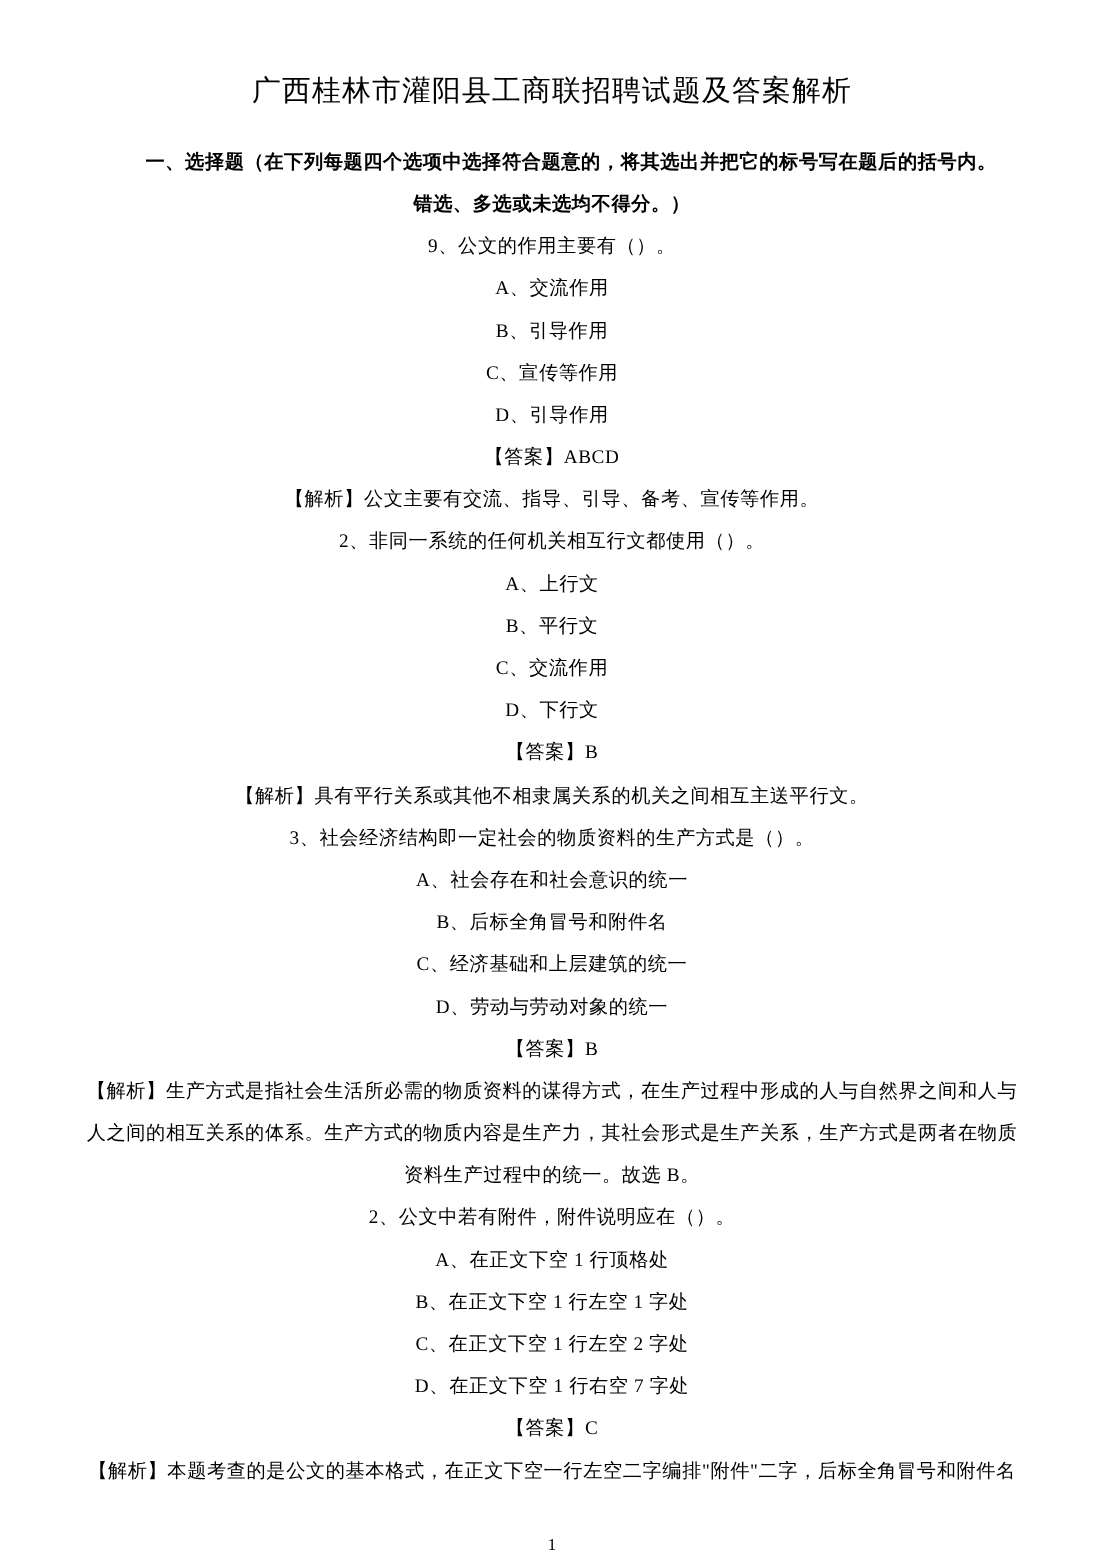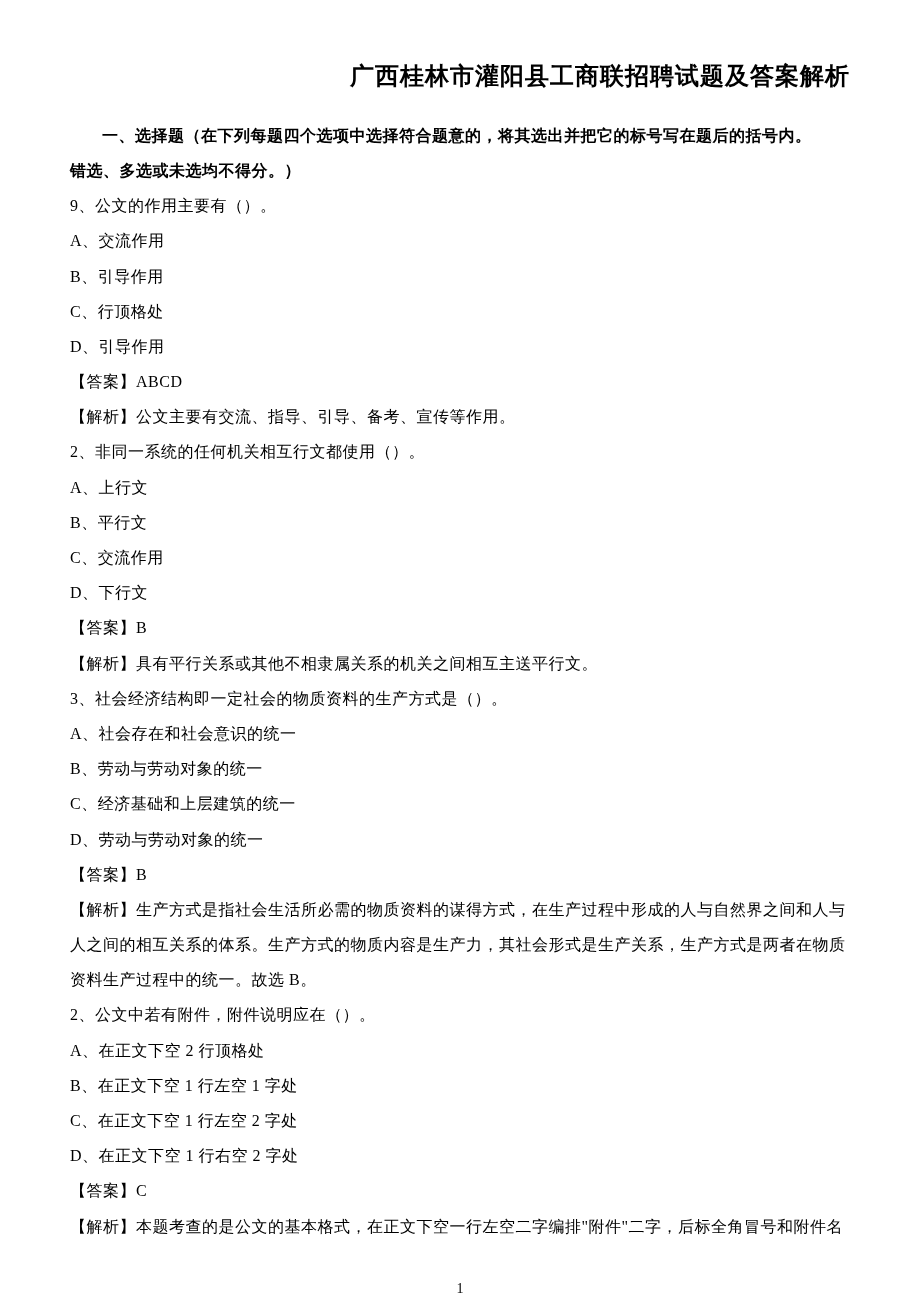--- a/index.html
+++ b/index.html
@@ -1,33 +1,34 @@
 <!DOCTYPE html>
 <html><head>
   <meta charset="utf-8">
   <style>
     * {
       margin: 0;
       padding: 0;
       box-sizing: border-box;
+      text-align: center;
     }
     body {
       font-family: "SimSun", "宋体", serif;
       background: #ffffff;
       width: 920px;
       margin: 0 auto;
       padding: 50px 70px 40px 70px;
       font-size: 16px;
       line-height: 2.2;
       color: #000;
     }
     .title {
-      text-align: right;
+      text-align: center;
       font-size: 24px;
-      font-weight: bold;
+      font-weight: normal;
       font-family: "SimSun", "宋体", serif;
       margin-bottom: 15px;
       letter-spacing: 1px;
     }
     .section-header {
       font-weight: bold;
       text-indent: 2em;
       font-family: "SimHei", "黑体", sans-serif;
     }
     .section-header-cont {
@@ -47,42 +48,42 @@
 <body>
 
 <h1 class="title">广西桂林市灌阳县工商联招聘试题及答案解析</h1>
 
 <div class="line section-header">一、选择题（在下列每题四个选项中选择符合题意的，将其选出并把它的标号写在题后的括号内。</div>
 <div class="line section-header-cont">错选、多选或未选均不得分。）</div>
 
 <div class="line">9、公文的作用主要有（）。</div>
 <div class="line">A、交流作用</div>
 <div class="line">B、引导作用</div>
-<div class="line">C、行顶格处</div>
+<div class="line">C、宣传等作用</div>
 <div class="line">D、引导作用</div>
 <div class="line">【答案】ABCD</div>
 <div class="line">【解析】公文主要有交流、指导、引导、备考、宣传等作用。</div>
 
 <div class="line">2、非同一系统的任何机关相互行文都使用（）。</div>
 <div class="line">A、上行文</div>
 <div class="line">B、平行文</div>
 <div class="line">C、交流作用</div>
 <div class="line">D、下行文</div>
 <div class="line">【答案】B</div>
 <div class="line">【解析】具有平行关系或其他不相隶属关系的机关之间相互主送平行文。</div>
 
 <div class="line">3、社会经济结构即一定社会的物质资料的生产方式是（）。</div>
 <div class="line">A、社会存在和社会意识的统一</div>
-<div class="line">B、劳动与劳动对象的统一</div>
+<div class="line">B、后标全角冒号和附件名</div>
 <div class="line">C、经济基础和上层建筑的统一</div>
 <div class="line">D、劳动与劳动对象的统一</div>
 <div class="line">【答案】B</div>
 <div class="line">【解析】生产方式是指社会生活所必需的物质资料的谋得方式，在生产过程中形成的人与自然界之间和人与人之间的相互关系的体系。生产方式的物质内容是生产力，其社会形式是生产关系，生产方式是两者在物质资料生产过程中的统一。故选 B。</div>
 
 <div class="line">2、公文中若有附件，附件说明应在（）。</div>
-<div class="line">A、在正文下空 2 行顶格处</div>
+<div class="line">A、在正文下空 1 行顶格处</div>
 <div class="line">B、在正文下空 1 行左空 1 字处</div>
 <div class="line">C、在正文下空 1 行左空 2 字处</div>
-<div class="line">D、在正文下空 1 行右空 2 字处</div>
+<div class="line">D、在正文下空 1 行右空 7 字处</div>
 <div class="line">【答案】C</div>
 <div class="line">【解析】本题考查的是公文的基本格式，在正文下空一行左空二字编排"附件"二字，后标全角冒号和附件名</div>
 
 <div class="page-number">1</div>
 
 </body></html>

